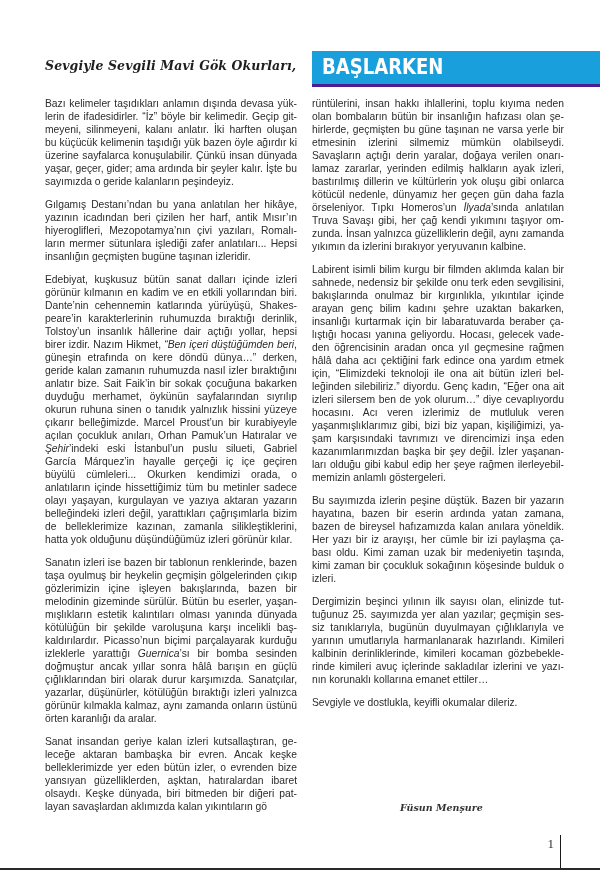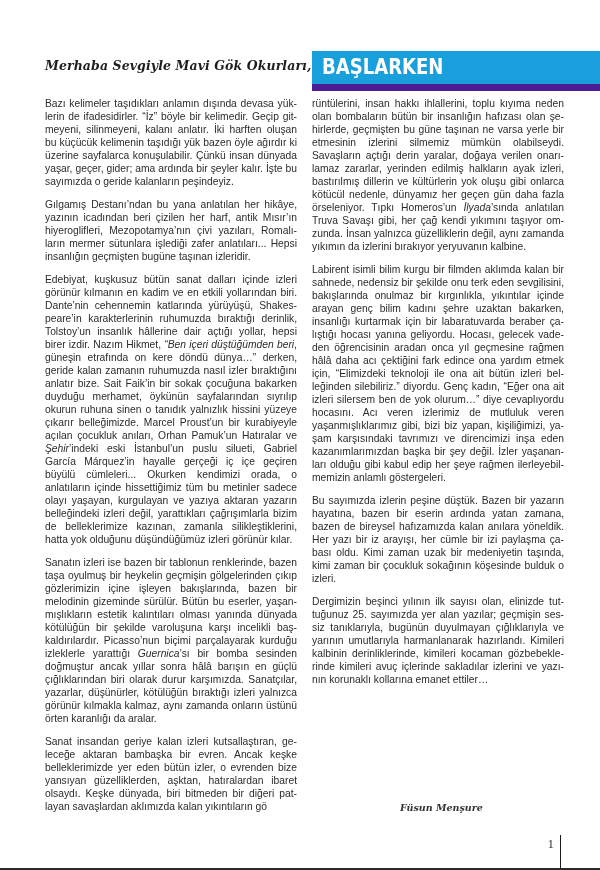--- a/index.html
+++ b/index.html
@@ -34,21 +34,21 @@
       letter-spacing: 0.1px;
       white-space: nowrap;
     }
     .banner {
       position: absolute;
       left: 312px;
       top: 51px;
       width: 288px;
       height: 33px;
       background: #1a9fdd;
-      border-bottom: 7px solid #4c1d95;
+      border-bottom: 3px solid #4c1d95;
     }
     .banner-title {
       position: absolute;
       left: 10px;
       top: 3px;
       font-family: "DejaVu Sans", sans-serif;
       font-weight: bold;
       font-size: 22px;
       color: #ffffff;
       letter-spacing: 0px;
@@ -110,39 +110,40 @@
       height: 2px;
       background: #2a2a2a;
     }
     em { font-style: italic; }
   </style>
 </head>
 <body>
 
 <div class="page">
 
-  <div class="greeting">Merhaba Sevgiyle Mavi Gök Okurları,</div>
+  <div class="greeting">Sevgiyle Sevgili Mavi Gök Okurları,</div>
 
   <div class="banner" style="background: rgb(26, 159, 221);">
     <span class="banner-title">BAŞLARKEN</span>
   </div>
 
   <div class="column col-left">
     <p>Bazı kelimeler taşıdıkları anlamın dışında devasa yük­lerin de ifadesidirler. “İz” böyle bir kelimedir. Geçip git­meyeni, silinmeyeni, kalanı anlatır. İki harften oluşan bu küçücük kelimenin taşıdığı yük bazen öyle ağırdır ki üzerine sayfalarca konuşulabilir. Çünkü insan dün­yada yaşar, geçer, gider; ama ardında bir şeyler kalır. İşte bu sayımızda o geride kalanların peşindeyiz.</p>
     <p>Gılgamış Destanı’ndan bu yana anlatılan her hikâye, yazının icadından beri çizilen her harf, antik Mısır’ın hiyeroglifleri, Mezopotamya’nın çivi yazıları, Romalı­ların mermer sütunlara işlediği zafer anlatıları... Hepsi insanlığın geçmişten bugüne taşınan izleridir.</p>
     <p><span>Edebiyat, kuşkusuz bütün sanat dalları içinde izleri görünür kılmanın en kadim ve en etkili yollarından biri. Dante’nin cehennemin katlarında yürüyüşü, Shakes­peare’in karakterlerinin ruhumuzda bıraktığı derinlik, Tolstoy’un insanlık hâllerine dair açtığı yollar, hepsi birer izdir. Nazım Hikmet, </span><em>“Ben içeri düştüğümden beri</em><span>, güneşin etrafında on kere döndü dünya…” der­ken, geride kalan zamanın ruhumuzda nasıl izler bı­raktığını anlatır bize. Sait Faik’in bir sokak çocuğuna bakarken duyduğu merhamet, öykünün sayfalarından sıyrılıp okurun ruhuna sinen o tanıdık yalnızlık hissi­ni yüzeye çıkarır belleğimizde. Marcel Proust’un bir kurabiyeyle açılan çocukluk anıları, Orhan Pamuk’un Hatıralar ve </span><em>Şehir</em><span>’indeki eski İstanbul’un puslu silueti, Gabriel García Márquez’in hayalle gerçeği iç içe ge­çiren büyülü cümleleri... Okurken kendimizi orada, o anlatıların içinde hissettiğimiz tüm bu metinler sadece olayı yaşayan, kurgulayan ve yazıya aktaran yazarın belleğindeki izleri değil, yarattıkları çağrışımlarla bizim de belleklerimize kazınan, zamanla silikleştiklerini, hatta yok olduğunu düşündüğümüz izleri görünür kılar.</span></p>
     <p><span>Sanatın izleri ise bazen bir tablonun renklerinde, ba­zen taşa oyulmuş bir heykelin geçmişin gölgelerinden çıkıp gözlerimizin içine işleyen bakışlarında, bazen bir melodinin gizeminde sürülür. Bütün bu eserler, yaşan­mışlıkların estetik kalıntıları olması yanında dünyada kötülüğün bir şekilde varoluşuna karşı incelikli baş­kaldırılardır. Picasso’nun biçimi parçalayarak kurdu­ğu izleklerle yarattığı </span><em>Guernica</em><span>’sı bir bomba sesinden doğmuştur ancak yıllar sonra hâlâ barışın en güçlü çığlıklarından biri olarak durur karşımızda. Sanatçılar, yazarlar, düşünürler, kötülüğün bıraktığı izleri yalnızca görünür kılmakla kalmaz, aynı zamanda onların üstü­nü örten karanlığı da aralar.</span></p>
     <p class="tight">Sanat insandan geriye kalan izleri kutsallaştıran, ge­leceğe aktaran bambaşka bir evren. Ancak keşke belleklerimizde yer eden bütün izler, o evrenden bize yansıyan güzelliklerden, aşktan, hatıralardan ibaret olsaydı. Keşke dünyada, biri bitmeden bir diğeri pat­layan savaşlardan aklımızda kalan yıkıntıların gö­</p>
   </div>
 
   <div class="column col-right">
     <p><span>rüntülerini, insan hakkı ihlallerini, toplu kıyıma neden olan bombaların bütün bir insanlığın hafızası olan şe­hirlerde, geçmişten bu güne taşınan ne varsa yerle bir etmesinin izlerini silmemiz mümkün olabilseydi. Savaşların açtığı derin yaralar, doğaya verilen onarı­lamaz zararlar, yerinden edilmiş halkların ayak izleri, bastırılmış dillerin ve kültürlerin yok oluşu gibi onlarca kötücül nedenle, dünyamız her geçen gün daha fazla örseleniyor. Tıpkı Homeros’un </span><em>İlyada</em><span>’sında anlatılan Truva Savaşı gibi, her çağ kendi yıkımını taşıyor om­zunda. İnsan yalnızca güzelliklerin değil, aynı zaman­da yıkımın da izlerini bırakıyor yeryuvanın kalbine.</span></p>
     <p>Labirent isimli bilim kurgu bir filmden aklımda kalan bir sahnede, nedensiz bir şekilde onu terk eden sevgilisi­ni, bakışlarında onulmaz bir kırgınlıkla, yıkıntılar için­de arayan genç bilim kadını şehre uzaktan bakarken, insanlığı kurtarmak için bir labaratuvarda beraber ça­lıştığı hocası yanına geliyordu. Hocası, gelecek vade­den öğrencisinin aradan onca yıl geçmesine rağmen hâlâ daha acı çektiğini fark edince ona yardım etmek için, “Elimizdeki teknoloji ile ona ait bütün izleri bel­leğinden silebiliriz.” diyordu. Genç kadın, “Eğer ona ait izleri silersem ben de yok olurum…” diye cevaplı­yordu hocasını. Acı veren izlerimiz de mutluluk veren yaşanmışlıklarımız gibi, bizi biz yapan, kişiliğimizi, ya­şam karşısındaki tavrımızı ve direncimizi inşa eden kazanımlarımızdan başka bir şey değil. İzler yaşanan­ları olduğu gibi kabul edip her şeye rağmen ilerleyebil­memizin anlamlı göstergeleri.</p>
     <p>Bu sayımızda izlerin peşine düştük. Bazen bir yaza­rın hayatına, bazen bir eserin ardında yatan zamana, bazen de bireysel hafızamızda kalan anılara yöneldik. Her yazı bir iz arayışı, her cümle bir izi paylaşma ça­bası oldu. Kimi zaman uzak bir medeniyetin taşında, kimi zaman bir çocukluk sokağının köşesinde bulduk o izleri.</p>
     <p>Dergimizin beşinci yılının ilk sayısı olan, elinizde tut­tuğunuz 25. sayımızda yer alan yazılar; geçmişin ses­siz tanıklarıyla, bugünün duyulmayan çığlıklarıyla ve yarının umutlarıyla harmanlanarak hazırlandı. Kimileri kalbinin derinliklerinde, kimileri kocaman gözbebekle­rinde kimileri avuç içlerinde sakladılar izlerini ve yazı­nın korunaklı kollarına emanet ettiler…</p>
+    <p>Sevgiyle ve dostlukla, keyifli okumalar dileriz.</p>
   </div>
 
   <div class="signature">Füsun Menşure</div>
 
   <div class="page-number">1</div>
   <div class="page-rule-v"></div>
   <div class="page-rule-h"></div>
 </div>
 
 </body></html>

